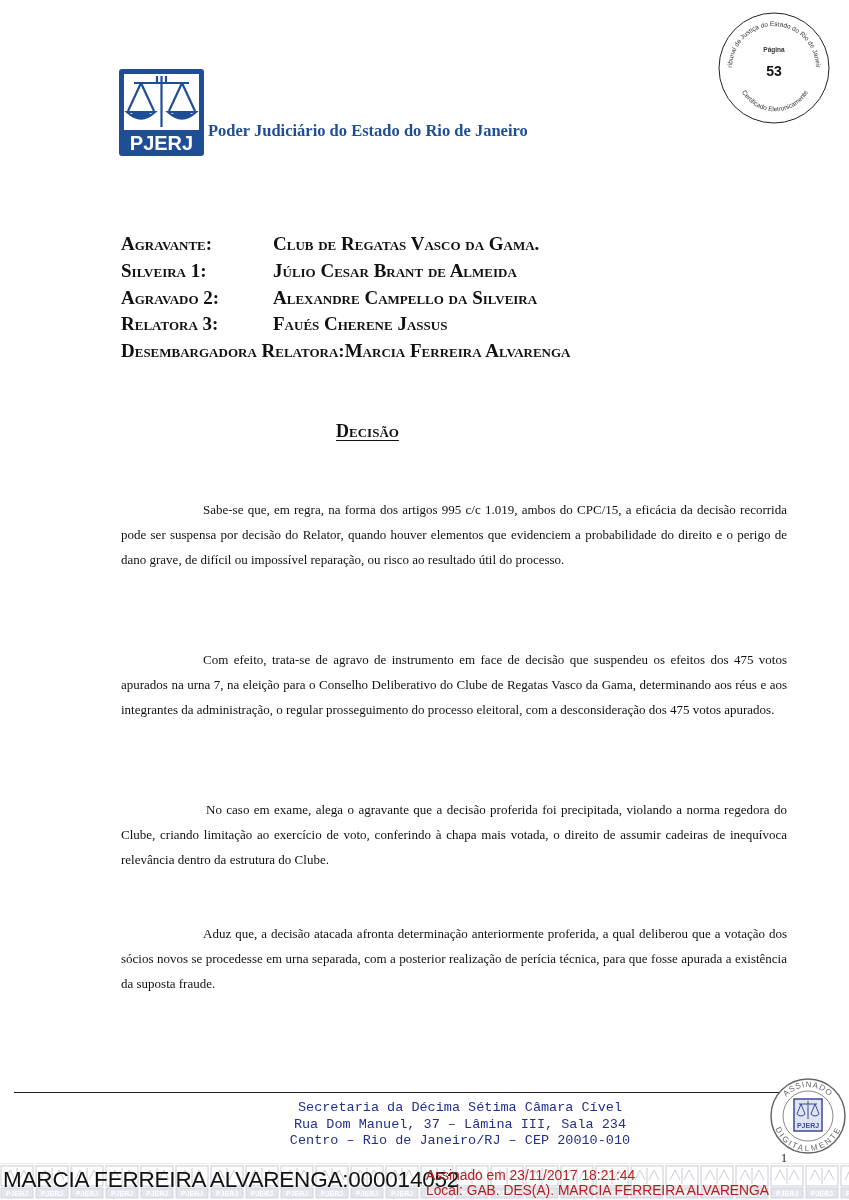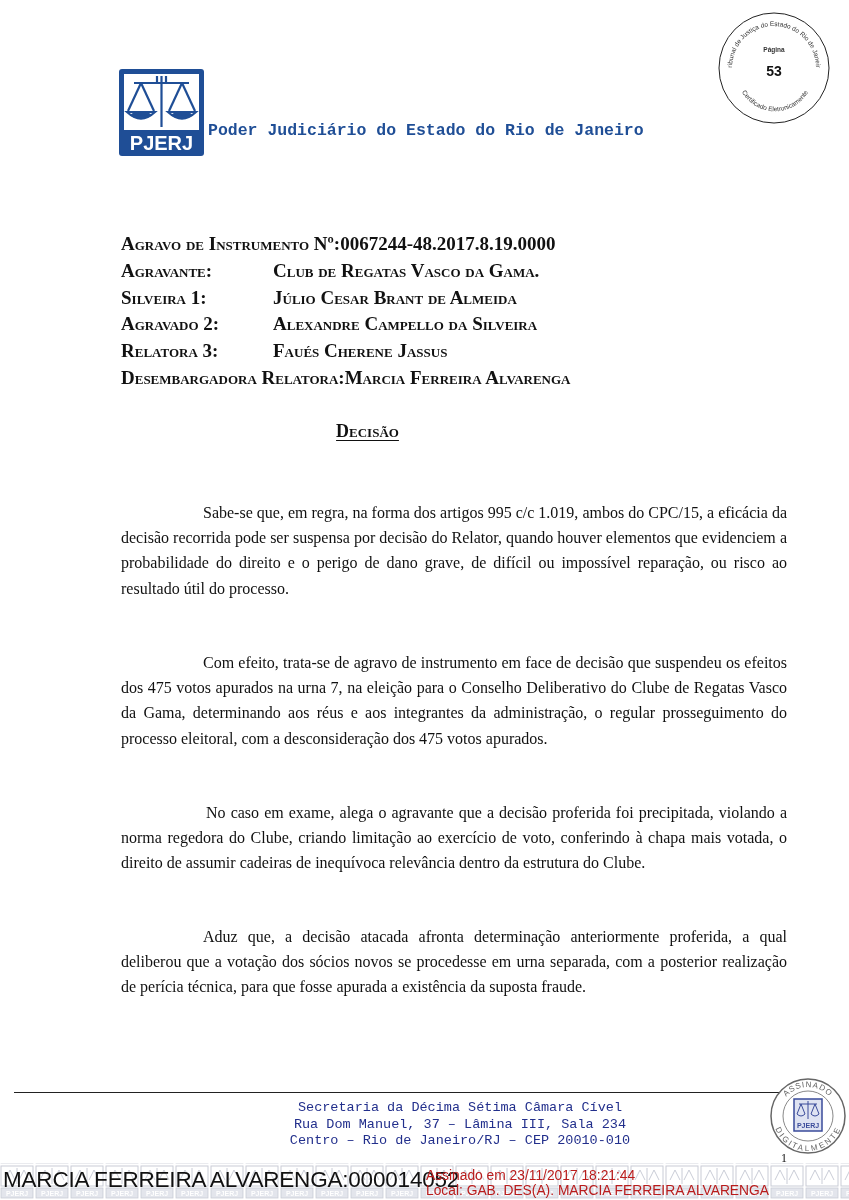--- a/index.html
+++ b/index.html
@@ -4,36 +4,36 @@
 <style>
   html, body { margin: 0; padding: 0; background: #ffffff; }
   body { width: 849px; height: 1200px; position: relative; overflow: hidden; font-family: "Liberation Serif", serif; color: #111; }
 
   
   .page-stamp { position: absolute; left: 716px; top: 10px; width: 116px; height: 116px; }
   .page-stamp svg { width: 100%; height: 100%; }
 
   
   .logo { position: absolute; left: 119px; top: 69px; width: 85px; height: 87px; }
-  .header-text { position: absolute; left: 208px; top: 121px; font-family: Liberation Mono, monospace; }
+  .header-text { position: absolute; left: 208px; top: 121px; font-family: Liberation Serif, serif; }
   .header-org { color: #1f4e96; font-weight: bold; font-size: 16.5px; line-height: 19px; }
   .header-chamber { color: #2a2a2a; font-weight: bold; font-size: 15px; line-height: 18px; }
 
   
   .case-info { position: absolute; left: 121px; top: 231px; font-weight: bold; font-size: 19px; line-height: 26.8px; font-variant: small-caps; }
   .case-row { display: flex; white-space: nowrap; }
   .case-label { width: 152px; }
   .case-row.full .case-label { width: auto; }
   .num { font-variant: normal; }
 
   .title { position: absolute; left: 0; width: 735px; top: 421px; text-align: center; font-weight: bold; font-size: 18px; font-variant: small-caps; }
   .title span { text-decoration: underline; text-underline-offset: 3px; }
 
   
-  .para { position: absolute; left: 121px; width: 666px; font-size: 16px; line-height: 25.2px; text-align: justify; text-indent: 82px; }
+  .para { position: absolute; left: 121px; width: 666px; font-size: 13px; line-height: 25.2px; text-align: justify; text-indent: 82px; }
   .p1 { top: 484px; }
   .p2 { top: 634px; }
   .p3 { top: 784px; text-indent: 85px; }
   .p4 { top: 908px; }
 
   
   .footer-rule { position: absolute; left: 14px; top: 1092px; width: 765px; height: 1px; background: #222; }
   .footer-address { position: absolute; left: 250px; top: 1100px; width: 420px; text-align: center; font-family: Liberation Mono, monospace; font-size: 13.5px; line-height: 16.5px; color: #222f8c; }
   .sign-seal { position: absolute; left: 769px; top: 1077px; width: 78px; height: 78px; }
   .page-number { position: absolute; left: 781px; top: 1151px; font-family: "Liberation Serif", serif; font-size: 12px; }
@@ -83,24 +83,20 @@
       <ellipse cx="63" cy="46" rx="9" ry="2" fill="#1f4e96"></ellipse>
     </g>
     <text x="42.5" y="81" text-anchor="middle" font-family="Liberation Sans, sans-serif" font-weight="bold" font-size="20" fill="#fff">PJERJ</text>
   </svg>
 </div>
 <div class="header-text">
   <div class="header-org">Poder Judiciário do Estado do Rio de Janeiro</div>
 </div>
 
 <div class="case-info">
-  <div class="case-row full">
-    <span class="case-label">Agravo de Instrumento Nº: </span>
-    <span class="case-value num">0067244-48.2017.8.19.0000</span>
-  </div>
   <div class="case-row">
     <span class="case-label">Agravante:</span>
     <span class="case-value">Club de Regatas Vasco da Gama.</span>
   </div>
   <div class="case-row">
     <span class="case-label">Silveira 1:</span>
     <span class="case-value">Júlio Cesar Brant de Almeida</span>
   </div>
   <div class="case-row">
     <span class="case-label">Agravado 2:</span>

